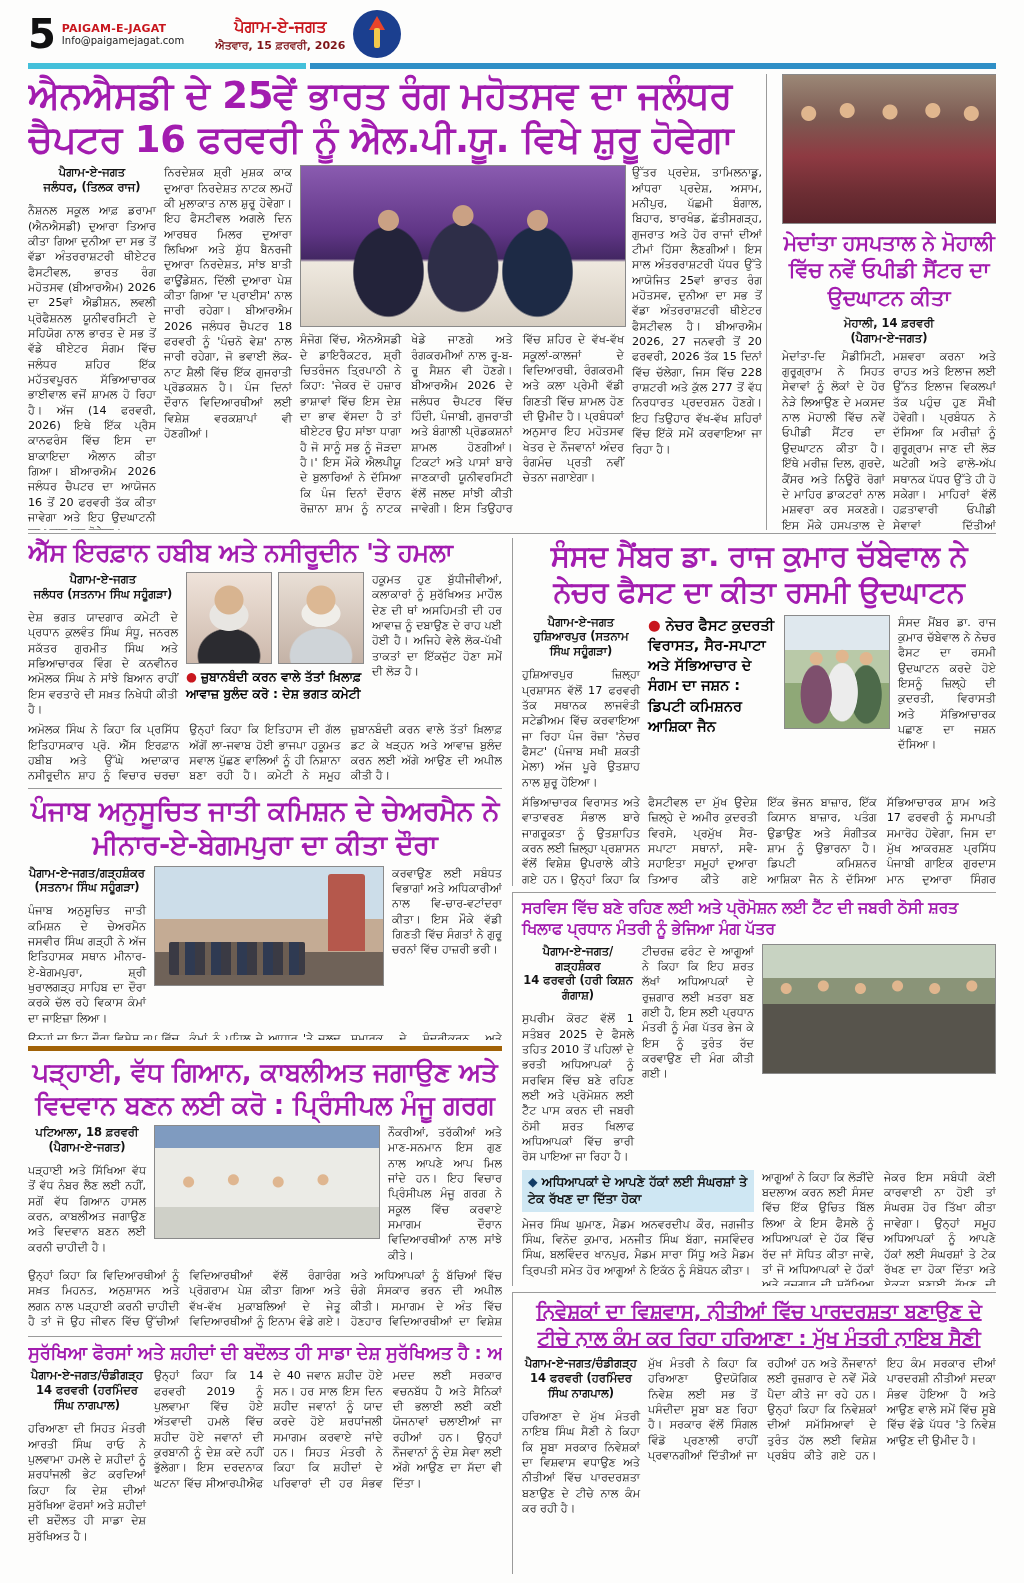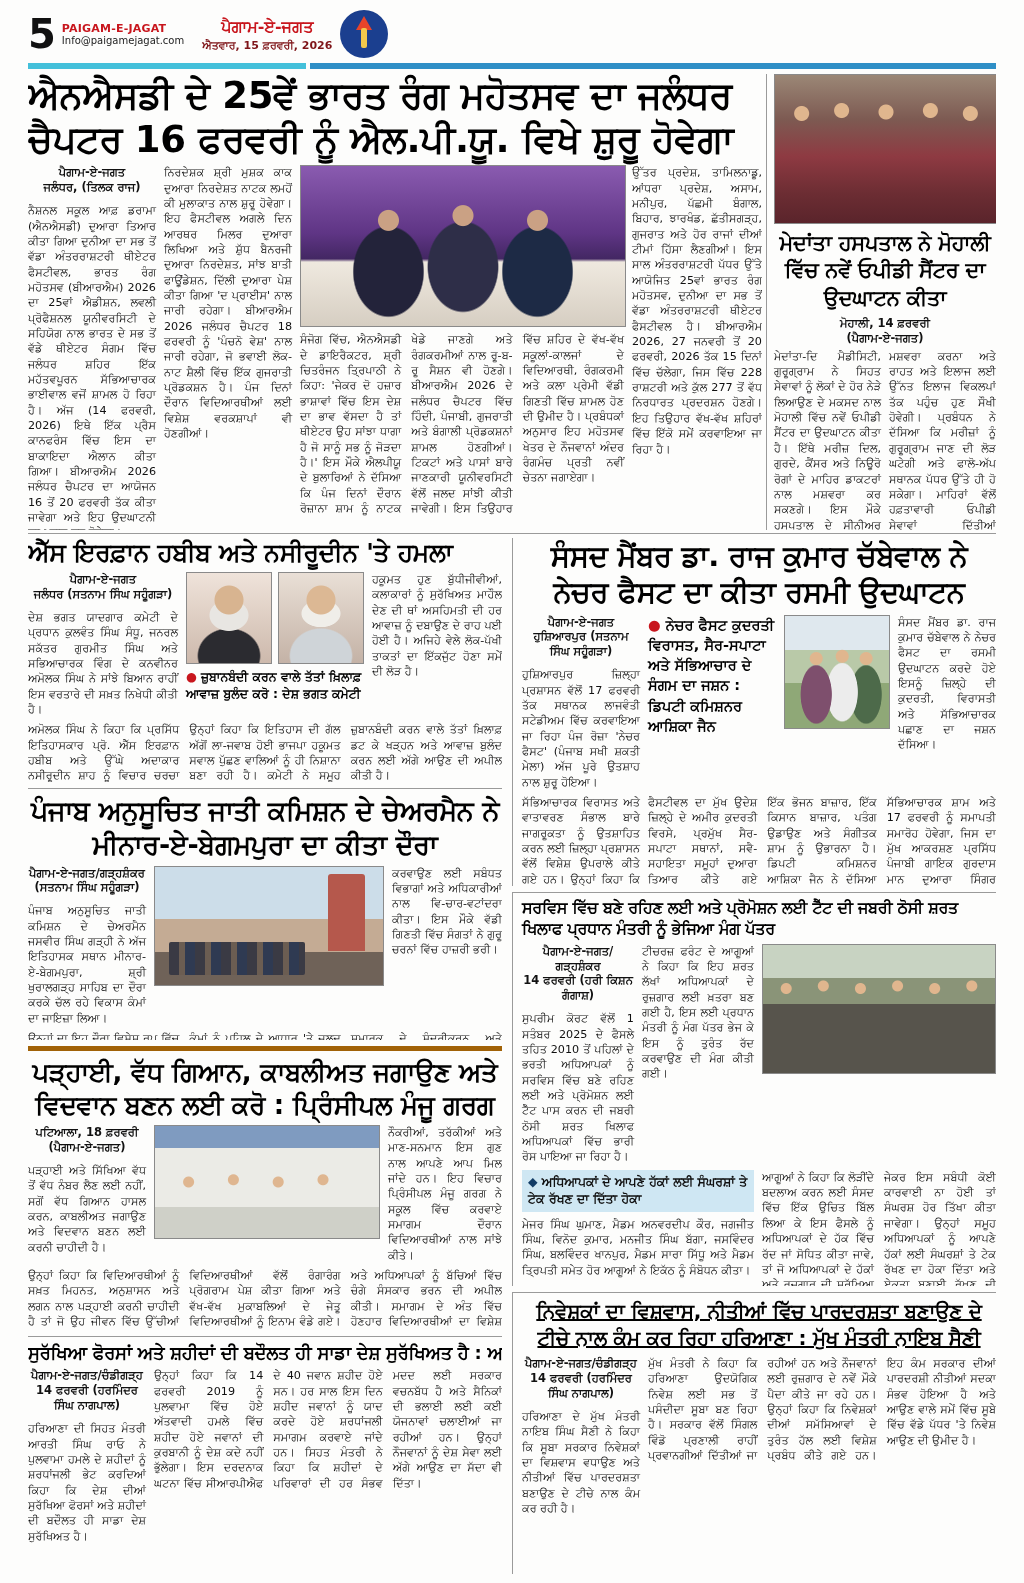--- a/index.html
+++ b/index.html
@@ -1,39 +1,39 @@
 <!DOCTYPE html>
 <html><head>
 <meta charset="utf-8">
 <style>
   html,body{margin:0;padding:0;background:#e8e8e8;}
   .page{position:relative;width:1024px;height:1583px;background:#fdfdfc;margin:0 auto;
         font-family:"DejaVu Sans","Liberation Sans",sans-serif;color:#111;overflow:hidden;}
   
   .hdr{position:absolute;left:28px;top:6px;width:968px;height:56px;display:flex;align-items:center;}
   .pageno{font-size:40px;font-weight:bold;line-height:1;margin-right:6px;}
-  .mast{display:flex;flex-direction:column;justify-content:center;margin-right:8px;}
+  .mast{display:flex;flex-direction:column;justify-content:center;margin-right:21px;}
   .mast .m1{color:#c8161d;font-weight:bold;font-size:11px;letter-spacing:.2px;}
   .mast .m2{font-size:10px;color:#222;}
   .cities{flex:1;text-align:center;font-weight:bold;font-size:31px;letter-spacing:-.5px;white-space:nowrap;}
   .hdr-right{display:flex;flex-direction:column;align-items:center;margin:0 8px 0 10px;}
   .hdr-right .p1{color:#c8161d;font-weight:bold;font-size:16px;}
   .hdr-right .p2{color:#7e1418;font-weight:bold;font-size:11px;margin-top:3px;}
   .logo{width:48px;height:48px;border-radius:50%;background:radial-gradient(circle at 50% 60%,#1b3f8f 0 70%,#10306e 100%);
         position:relative;flex:0 0 auto;}
   .logo:before{content:"";position:absolute;left:50%;top:6px;transform:translateX(-50%);
         width:0;height:0;border-left:8px solid transparent;border-right:8px solid transparent;border-bottom:14px solid #e8442a;}
   .logo:after{content:"";position:absolute;left:50%;top:18px;transform:translateX(-50%);
         width:6px;height:20px;background:#f2c94c;border-radius:2px;}
   .rule{position:absolute;top:63px;height:6px;}
   .rule.c{left:28px;width:278px;background:#44c0da;}
   .rule.b{left:310px;width:686px;background:#2f8fc6;}
   
   .art{position:absolute;overflow:hidden;}
-  .hl{font-weight:bold;color:#000000;margin:0 0 4px 0;letter-spacing:-.3px;}
+  .hl{font-weight:bold;color:#a21caf;margin:0 0 4px 0;letter-spacing:-.3px;}
   .byl{font-weight:bold;font-size:11.5px;text-align:center;line-height:1.3;margin-bottom:3px;}
   .txt{font-size:11.2px;line-height:1.37;text-align:justify;color:#101010;}
   .row{display:flex;gap:8px;}
   .stack{display:flex;flex-direction:column;gap:5px;}
   .cols2{column-count:2;column-gap:10px;}
   .cols3{column-count:3;column-gap:10px;}
   .bullet{font-weight:bold;font-size:12.5px;line-height:1.35;color:#000;}
   .bullet .dot{color:#c8161d;margin-right:4px;}
   .bullet-lg{font-weight:bold;font-size:14.5px;line-height:1.4;color:#000;}
   .bullet-lg .dot{color:#c8161d;margin-right:5px;}
@@ -88,21 +88,21 @@
      linear-gradient(180deg,#c8d3c2 0 26%,#8a9478 26% 46%,#57544c 46% 100%);}
   .ph-patiala{background:
      radial-gradient(circle 6px at 15% 50%,#dfb690 0 5px,transparent 6px),
      radial-gradient(circle 6px at 35% 48%,#dfb690 0 5px,transparent 6px),
      radial-gradient(circle 6px at 55% 50%,#dfb690 0 5px,transparent 6px),
      radial-gradient(circle 6px at 75% 48%,#dfb690 0 5px,transparent 6px),
      linear-gradient(180deg,#7f9bc0 0 20%,#ebebe6 20% 72%,#cfd0c8 72% 100%);}
   
   #art-brm{left:28px;top:74px;width:734px;height:456px;}
   #art-brm .hl{font-size:37px;line-height:1.18;}
-  #art-medanta{left:766px;top:74px;width:230px;height:456px;border-left:1px solid #9a9a9a;padding-left:7px;box-sizing:border-box;}
+  #art-medanta{left:766px;top:74px;width:230px;height:456px;border-left:1px solid #9a9a9a;padding-left:15px;box-sizing:border-box;}
   #art-medanta .hl{font-size:21px;line-height:1.3;text-align:center;margin:6px 0 4px;}
   .hr-full{position:absolute;left:28px;width:968px;border-top:1px solid #9a9a9a;}
   #art-habib{left:28px;top:538px;width:474px;height:244px;}
   #art-habib .hl{font-size:25px;line-height:1.2;white-space:nowrap;}
   #art-nature{left:512px;top:538px;width:484px;height:348px;border-left:1px solid #9a9a9a;padding-left:9px;box-sizing:border-box;}
   #art-nature .hl{font-size:29px;line-height:1.25;text-align:center;}
   #art-minar{left:28px;top:788px;width:474px;height:252px;border-top:1px solid #9a9a9a;padding-top:5px;box-sizing:border-box;}
   #art-minar .hl{font-size:27px;line-height:1.25;text-align:center;}
   #art-tet{left:512px;top:892px;width:484px;height:394px;border-left:1px solid #9a9a9a;border-top:1px solid #9a9a9a;
            padding:5px 0 0 9px;box-sizing:border-box;}

